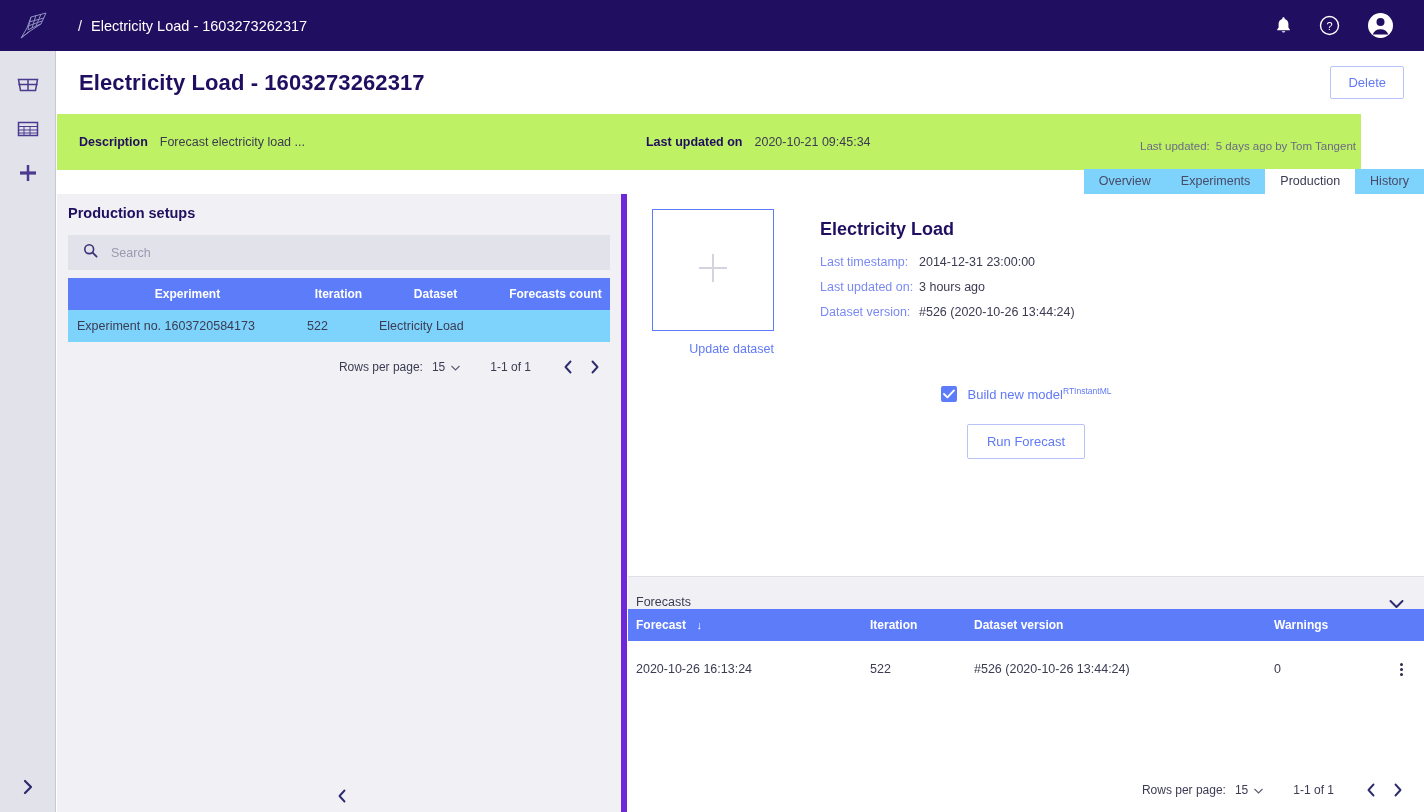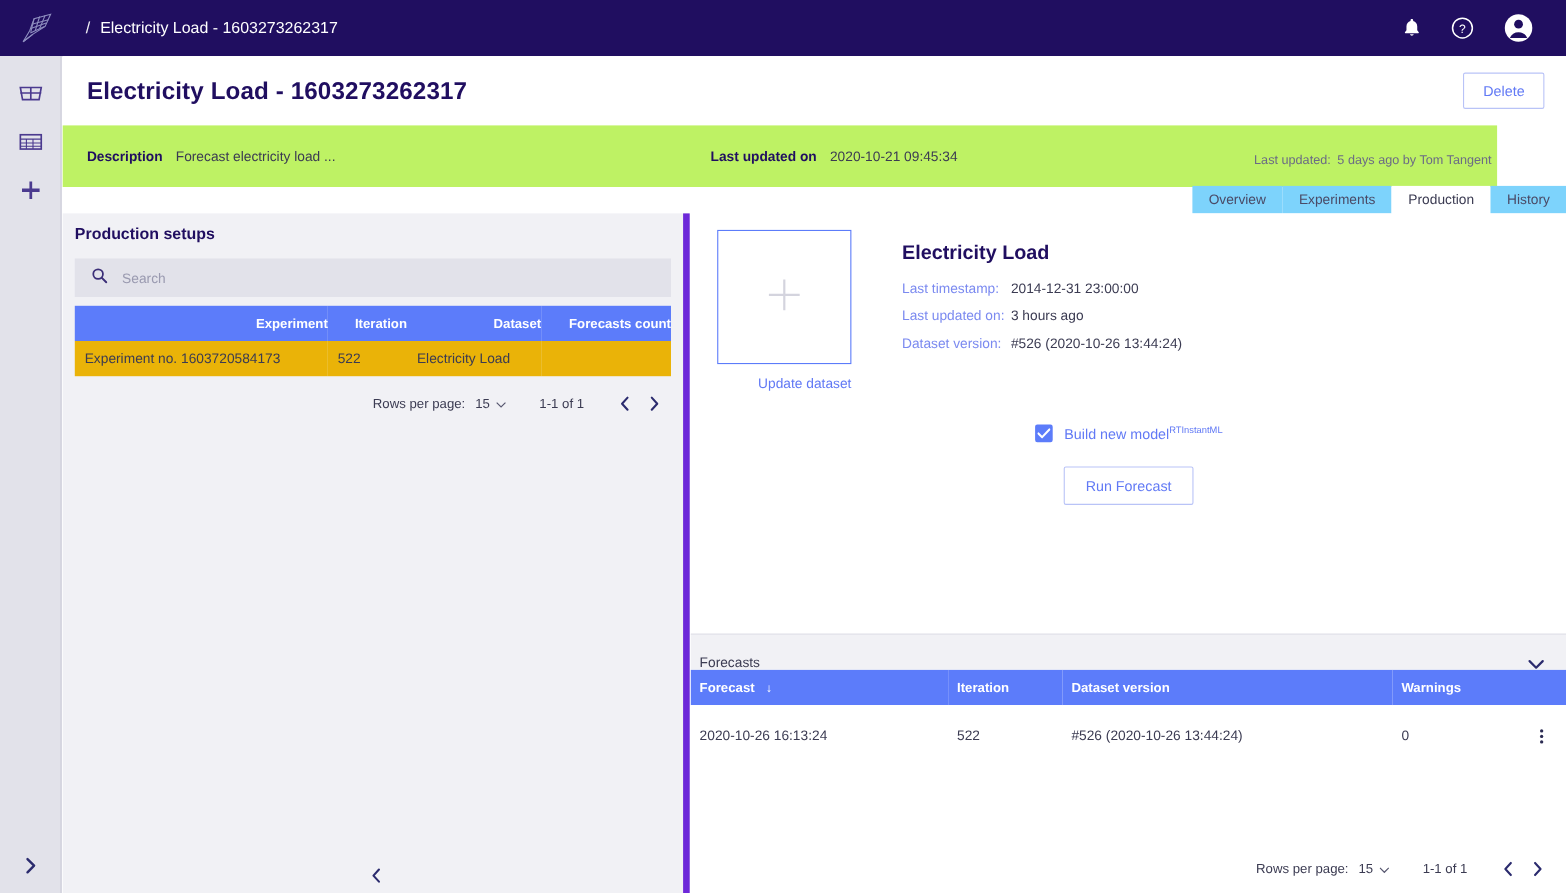--- a/index.html
+++ b/index.html
@@ -132,25 +132,25 @@
     padding-left: 15px;
     cursor: text;
   }
   .search-box .ph {
     font-size: 12.5px; color: #9a9ab0; margin-left: 13px;
   }
 
   table.grid { width: calc(100% - 22px); margin: 8px 11px 0 11px; border-collapse: collapse; }
   table.grid thead th {
     background: #5c7cfa; color: #ffffff;
-    font-size: 12px; font-weight: bold; text-align: right;
+    font-size: 12px; font-weight: bold; text-align: center;
     padding: 9px 0 9px 9px; height: 29px;
   }
   table.grid tbody td {
-    background: #eab308; color: #3b3b52;
+    background: #7dd3fc; color: #3b3b52;
     font-size: 12.5px; text-align: left;
     padding: 9px 0 9px 9px; height: 30px;
   }
 
   .paginator {
     display: flex; align-items: center; justify-content: flex-end;
     gap: 0; font-size: 12px; color: #3b3b52;
     padding: 12px 14px 0 0;
   }
   .pg-label { margin-right: 9px; }

